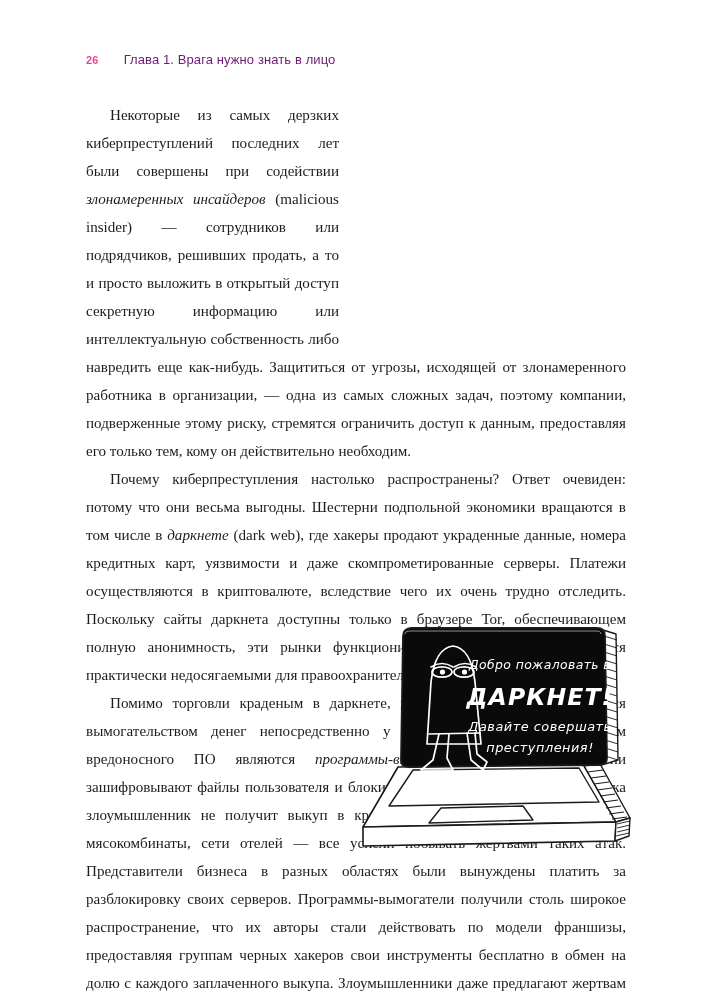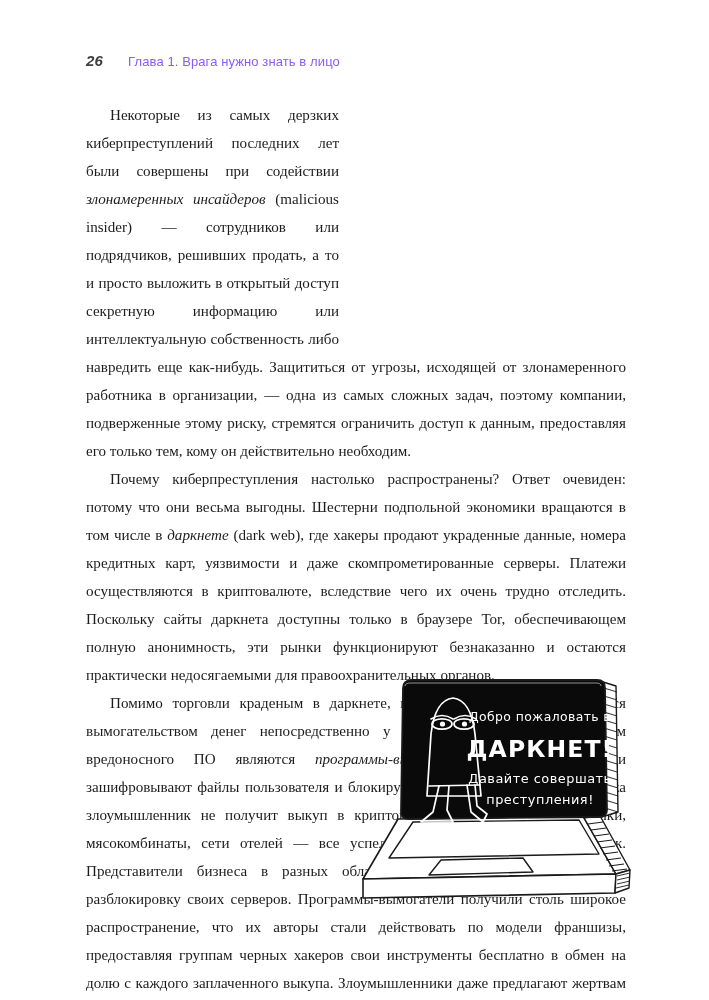--- a/index.html
+++ b/index.html
@@ -22,31 +22,30 @@
     position: absolute;
     left: 86px;
     top: 52px;
     width: 540px;
     height: 20px;
     display: flex;
     align-items: baseline;
     font-family: "Liberation Sans", "DejaVu Sans", sans-serif;
   }
   .folio {
-    font-size: 15px;
+    font-size: 11px;
     font-weight: bold;
-    color: #404040;
+    color: #ec4899;
     letter-spacing: 0.2px;
-    font-style: italic;
   }
   .chapter-title {
     margin-left: 25px;
     font-size: 13px;
     font-weight: normal;
-    color: #8b5cf6;
+    color: #701a75;
     letter-spacing: 0.1px;
   }
 
   
   .body-col {
     position: absolute;
     left: 86px;
     top: 101px;
     width: 540px;
     font-size: 15.1px;
@@ -71,24 +70,25 @@
     height: 238px;
     shape-outside: inset(0);
     margin: 0;
     padding: 0;
   }
 
   
   .illustration {
     position: absolute;
     left: 341px;
-    top: 664px;
+    top: 612px;
     width: 300px;
     height: 250px;
     pointer-events: none;
+    font-style: italic;
   }
   .illustration svg { display: block; }
 </style>
 </head>
 <body>
 
 <div class="page">
 
   <div class="running-head">
     <span class="folio">26</span>

